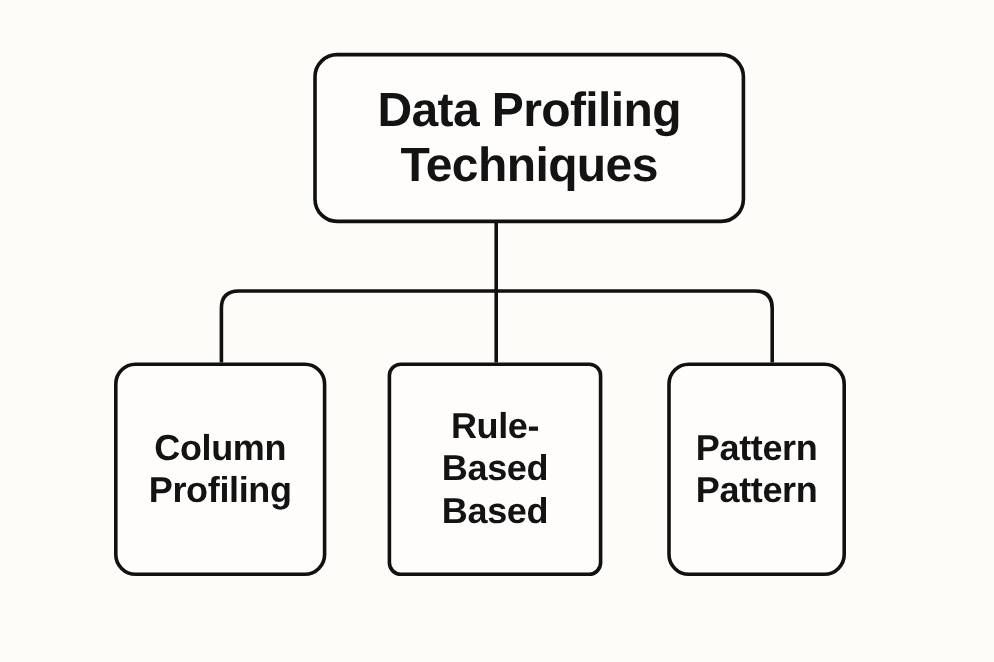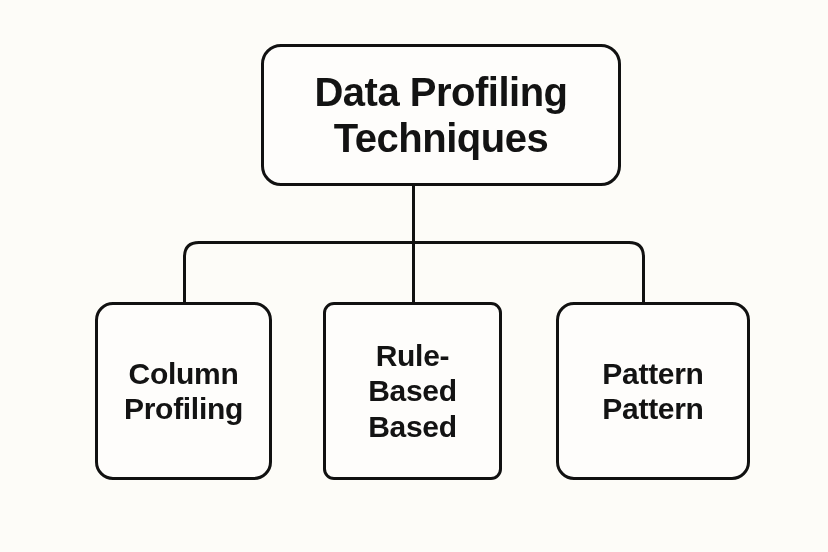--- a/index.html
+++ b/index.html
@@ -52,21 +52,21 @@
   .child-node {
     top: 302px;
     height: 178px;
     border-radius: 18px;
     font-size: 30px;
     line-height: 1.17;
     letter-spacing: -0.3px;
   }
   .child-node.c1 { left: 95px;  width: 177px; text-align: center; }
   .child-node.c2 { left: 323px; width: 179px; border-radius: 11px; }
-  .child-node.c3 { left: 556px; width: 194px; }
+  .child-node.c3 { left: 556px; width: 149px; }
 </style>
 </head>
 <body>
 
 <div class="canvas">
 
   <svg class="connectors" viewBox="0 0 828 552" xmlns="http://www.w3.org/2000/svg" aria-hidden="true">
 
     <line x1="413.5" y1="184" x2="413.5" y2="302" stroke="#111111" stroke-width="3"></line>
 

